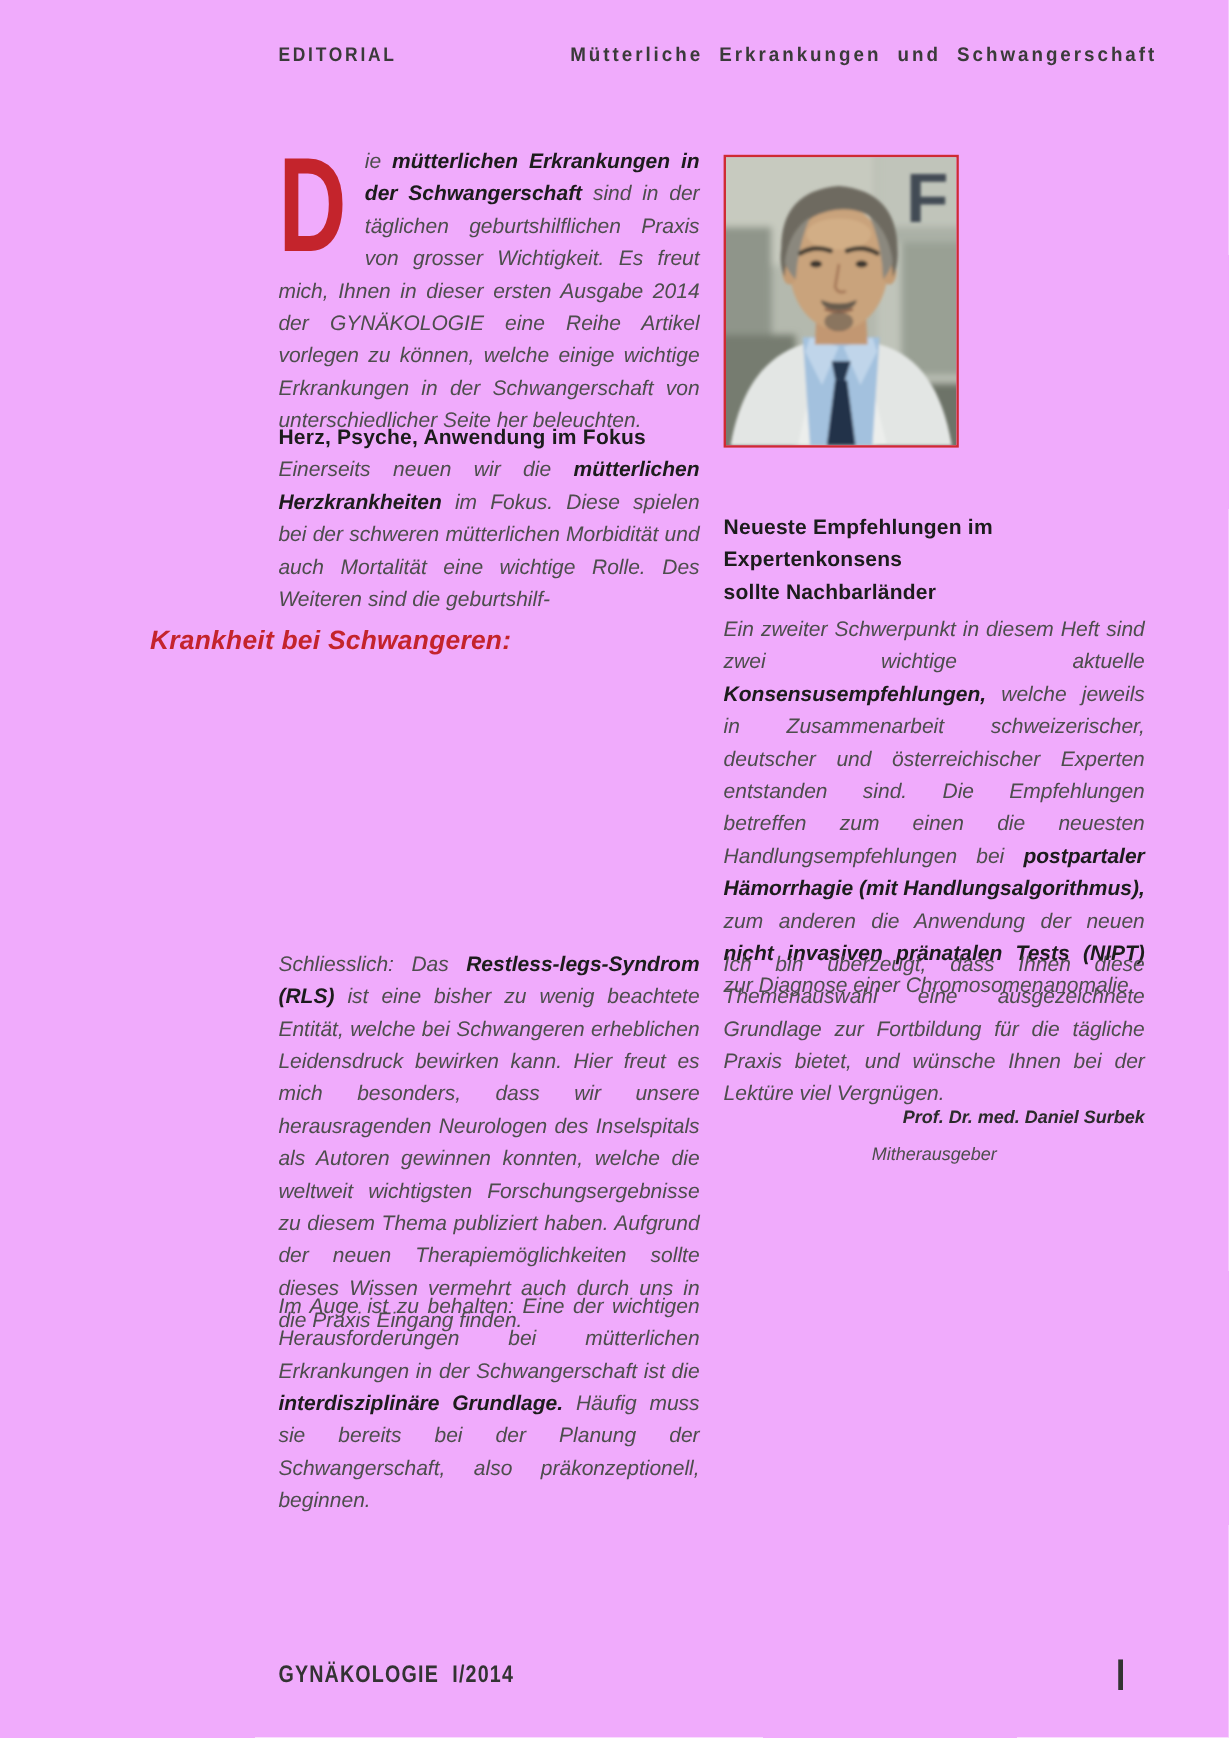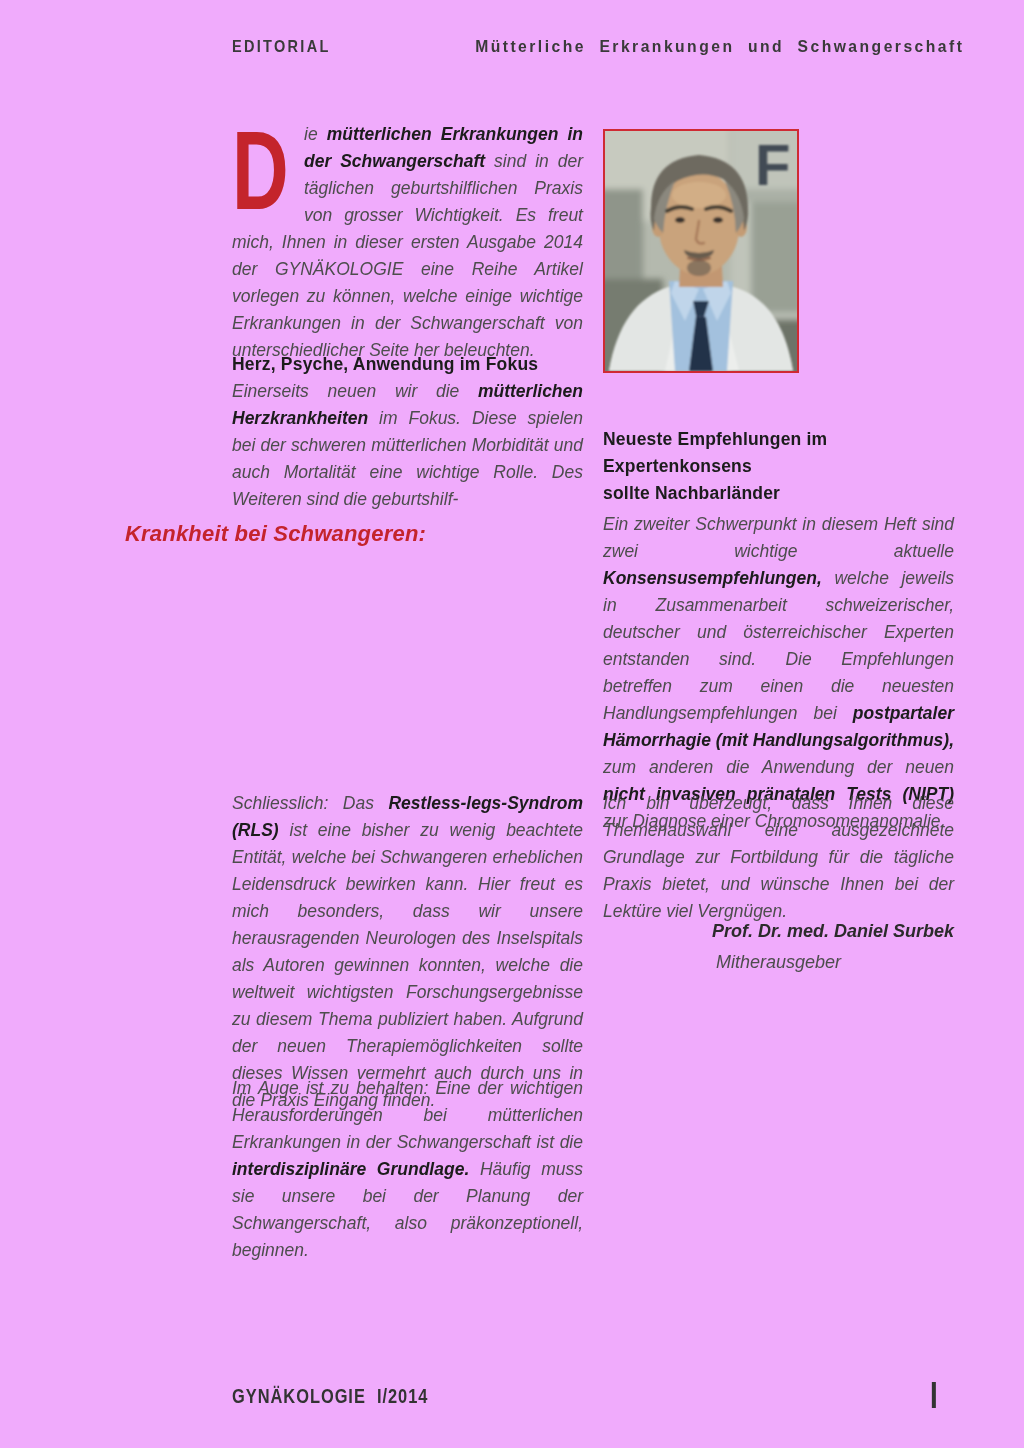--- a/index.html
+++ b/index.html
@@ -73,21 +73,21 @@
   }
   
   .photo{
     position:absolute;left:603px;top:129px;
     width:192px;height:240px;
     border:2px solid #cf2a33;
     overflow:hidden;
   }
   .photo svg{display:block;}
   
-  .signature{position:absolute;left:603px;top:916px;width:351px;text-align:right;font-style:italic;font-size:18px;line-height:31px;}
+  .signature{position:absolute;left:603px;top:916px;width:351px;text-align:right;font-style:italic;font-size:15px;line-height:31px;}
   .sig-name{font-weight:bold;color:#2b2b2b;}
   .sig-role{color:#4d4d4d;text-align:center;}
 </style>
 </head>
 <body>
 
 <div class="page">
 
   <div class="kicker-caps hdr-left">EDITORIAL</div>
   <div class="kicker-caps hdr-right">Mütterliche Erkrankungen und Schwangerschaft</div>
@@ -167,21 +167,21 @@
   <div class="title-block">
     <div class="title-kicker">Krankheit bei Schwangeren:</div>
   </div>
 
 
   <div class="copy" style="left:232px;top:790px;">
     <p class="para"><span>Schliesslich: Das </span><span class="b">Restless-legs-Syndrom (RLS)</span><span> ist eine bisher zu wenig beachtete Entität, welche bei Schwangeren erheblichen Leidensdruck bewirken kann. Hier freut es mich besonders, dass wir unsere herausragenden Neurologen des Inselspitals als Autoren gewinnen konnten, welche die weltweit wichtigsten Forschungsergebnisse zu diesem Thema publiziert haben. Aufgrund der neuen Therapiemöglichkeiten sollte dieses Wissen vermehrt auch durch uns in die Praxis Eingang finden.</span></p>
   </div>
 
   <div class="copy" style="left:232px;top:1075px;">
-    <p class="para"><span>Im Auge ist zu behalten: Eine der wichtigen Herausforderungen bei mütterlichen Erkrankungen in der Schwangerschaft ist die </span><span class="b">interdisziplinäre Grundlage.</span><span> Häufig muss sie unsere bei der Planung der Schwangerschaft, also präkonzeptionell, beginnen.</span></p>
+    <p class="para"><span>Im Auge ist zu behalten: Eine der wichtigen Herausforderungen bei mütterlichen Erkrankungen in der Schwangerschaft ist die </span><span class="b">interdisziplinäre Grundlage.</span><span> Häufig muss sie bereits bei der Planung der Schwangerschaft, also präkonzeptionell, beginnen.</span></p>
   </div>
 
   <div class="copy" style="left:603px;top:426px;">
     <div class="subhead">
       <div>Neueste Empfehlungen im Expertenkonsens</div>
       <div>sollte Nachbarländer</div>
     </div>
     <p class="para mt4"><span>Ein zweiter Schwerpunkt in diesem Heft sind zwei wichtige aktuelle </span><span class="b">Konsensusempfehlungen,</span><span> welche jeweils in Zusammenarbeit schweizerischer, deutscher und österreichischer Experten entstanden sind. Die Empfehlungen betreffen zum einen die neuesten Handlungsempfehlungen bei </span><span class="b">postpartaler Hämorrhagie (mit Handlungsalgorithmus),</span><span> zum anderen die Anwendung der neuen </span><span class="b">nicht invasiven pränatalen Tests (NIPT)</span><span> zur Diagnose einer Chromosomenanomalie.</span></p>
   </div>
 

